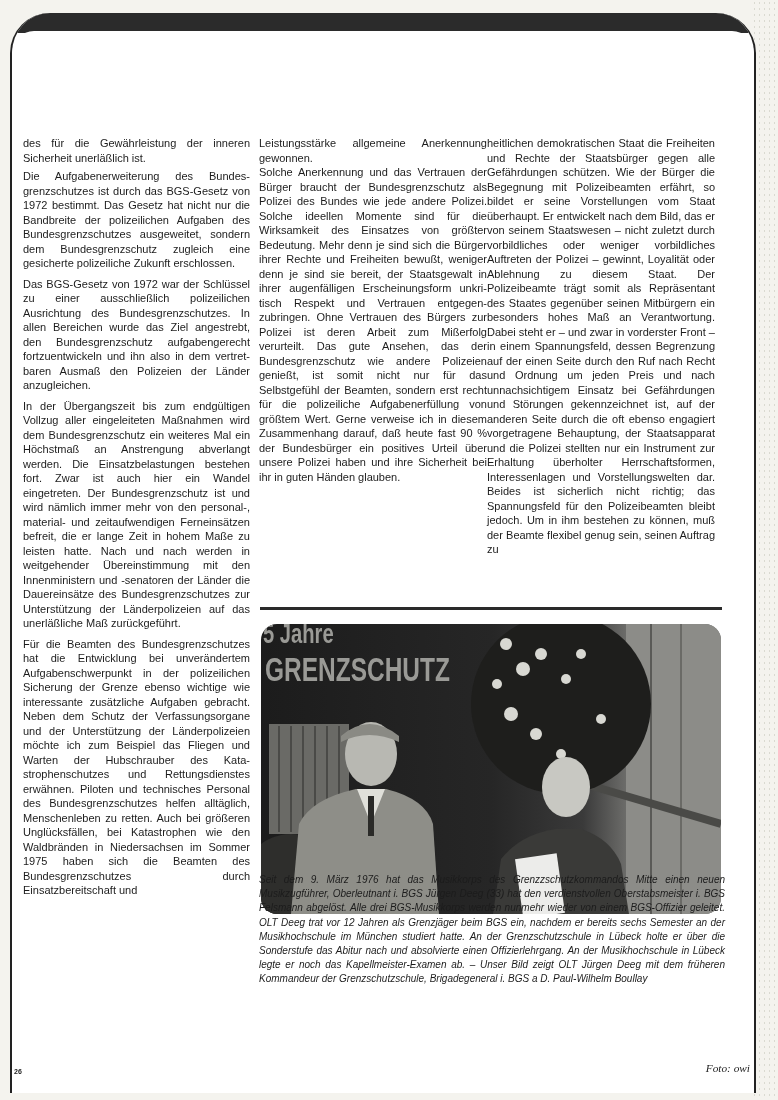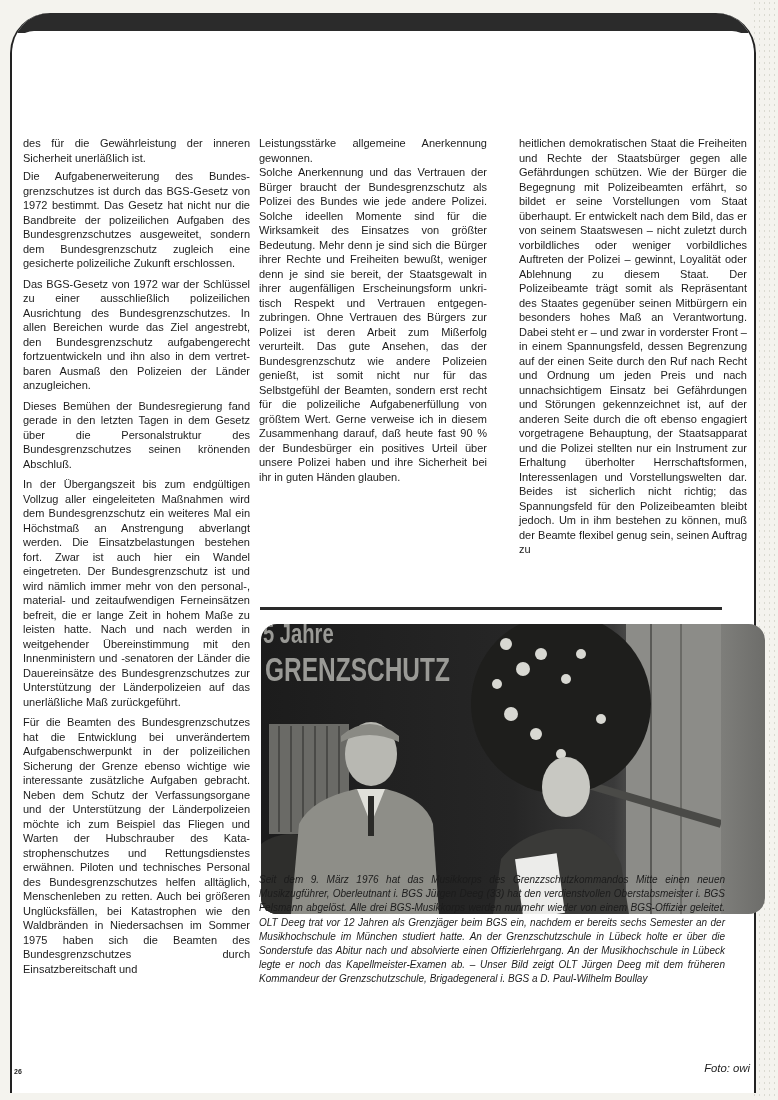--- a/index.html
+++ b/index.html
@@ -31,27 +31,27 @@
   }
   .col {
     position: absolute; top: 136px;
     font-size: 11px; line-height: 14.5px;
     text-align: justify; hyphens: manual;
   }
   .col p { margin: 0 0 6px 0; }
   .col p.tight { margin-bottom: 0; }
   .c1 { left: 23px; width: 227px; }
   .c2 { left: 259px; width: 228px; }
-  .c3 { left: 519px; width: 228px; }
+  .c3 { left: 487px; width: 228px; }
   .rule {
     position: absolute; left: 260px; top: 607px; width: 462px; height: 3px;
     background: #2a2a2a;
   }
   .photo {
-    position: absolute; left: 261px; top: 624px; width: 504px; height: 290px;
+    position: absolute; left: 261px; top: 624px; width: 460px; height: 290px;
     border-radius: 16px; overflow: hidden;
     background: linear-gradient(90deg, #1c1c1c 0%, #262626 50%, #3a3a3a 70%, #8a8a86 85%, #6d6d6a 100%);
   }
   .photo svg { position: absolute; left: 0; top: 0; }
   .banner-text {
     position: absolute; left: 4px; top: 26px;
     font-family: "Liberation Sans", sans-serif; font-weight: bold;
     color: #9a9a96; font-size: 34px; letter-spacing: 0px;
     transform: scaleX(0.72); transform-origin: left;
   }
@@ -60,42 +60,41 @@
     font-weight: bold; font-size: 28px;
     transform: scaleX(0.72); transform-origin: left;
   }
   .caption {
     position: absolute; left: 259px; top: 873px; width: 466px;
     font-style: italic; font-size: 10px; line-height: 14.2px;
     text-align: justify;
   }
   .credit {
     position: absolute; right: 28px; top: 1062px;
-    font-style: italic; font-size: 11.3px;
+    font-style: italic; font-size: 11.3px; font-family: Liberation Serif, serif;
   }
   .page-num {
     position: absolute; left: 14px; top: 1068px;
     font-size: 7px; font-weight: bold;
   }
 </style>
 </head>
 <body>
 
 <div class="speckle"></div>
 
 <div class="frame">
   <div class="top-bar"></div>
   <div class="top-inner"></div>
 </div>
 
 <div class="col c1">
   <p class="tight">des für die Gewährleistung der inneren Sicherheit unerläßlich ist.</p>
   <p style="margin-top:4px">Die Aufgabenerweiterung des Bundes­grenzschutzes ist durch das BGS-Ge­setz von 1972 bestimmt. Das Gesetz hat nicht nur die Bandbreite der polizeili­chen Aufgaben des Bundesgrenzschut­zes ausgeweitet, sondern dem Bundes­grenzschutz zugleich eine gesicherte polizeiliche Zukunft erschlossen.</p>
   <p>Das BGS-Gesetz von 1972 war der Schlüssel zu einer ausschließlich poli­zeilichen Ausrichtung des Bundes­grenzschutzes. In allen Bereichen wurde das Ziel angestrebt, den Bundes­grenzschutz aufgabengerecht fortzu­entwickeln und ihn also in dem vertret­baren Ausmaß den Polizeien der Länder anzugleichen.</p>
-  <p>Dieses Bemühen der Bundesregierung fand gerade in den letzten Tagen in dem Gesetz über die Personalstruktur des Bundesgrenzschutzes seinen krönen­den Abschluß.</p>
   <p>In der Übergangszeit bis zum endgülti­gen Vollzug aller eingeleiteten Maß­nahmen wird dem Bundesgrenzschutz ein weiteres Mal ein Höchstmaß an An­strengung abverlangt werden. Die Ein­satzbelastungen bestehen fort. Zwar ist auch hier ein Wandel eingetreten. Der Bundesgrenzschutz ist und wird näm­lich immer mehr von den personal-, ma­terial- und zeitaufwendigen Ferneinsät­zen befreit, die er lange Zeit in hohem Maße zu leisten hatte. Nach und nach werden in weitgehender Übereinstim­mung mit den Innenministern und -se­natoren der Länder die Dauereinsätze des Bundesgrenzschutzes zur Unter­stützung der Länderpolizeien auf das unerläßliche Maß zurückgeführt.</p>
   <p>Für die Beamten des Bundesgrenz­schutzes hat die Entwicklung bei unver­ändertem Aufgabenschwerpunkt in der polizeilichen Sicherung der Grenze ebenso wichtige wie interessante zu­sätzliche Aufgaben gebracht. Neben dem Schutz der Verfassungsorgane und der Unterstützung der Länderpolizeien möchte ich zum Beispiel das Fliegen und Warten der Hubschrauber des Kata­strophenschutzes und Rettungsdien­stes erwähnen. Piloten und technisches Personal des Bundesgrenzschutzes hel­fen alltäglich, Menschenleben zu retten. Auch bei größeren Unglücksfällen, bei Katastrophen wie den Waldbränden in Niedersachsen im Sommer 1975 haben sich die Beamten des Bundesgrenz­schutzes durch Einsatzbereitschaft und</p>
 </div>
 
 <div class="col c2">
   <p class="tight">Leistungsstärke allgemeine Anerken­nung gewonnen.</p>
   <p class="tight">Solche Anerkennung und das Vertrauen der Bürger braucht der Bundesgrenz­schutz als Polizei des Bundes wie jede andere Polizei. Solche ideellen Mo­mente sind für die Wirksamkeit des Ein­satzes von größter Bedeutung. Mehr denn je sind sich die Bürger ihrer Rechte und Freiheiten bewußt, weniger denn je sind sie bereit, der Staatsgewalt in ihrer augenfälligen Erscheinungsform unkri­tisch Respekt und Vertrauen entgegen­zubringen. Ohne Vertrauen des Bürgers zur Polizei ist deren Arbeit zum Mißer­folg verurteilt. Das gute Ansehen, das der Bundesgrenzschutz wie andere Po­lizeien genießt, ist somit nicht nur für das Selbstgefühl der Beamten, sondern erst recht für die polizeiliche Aufgaben­erfüllung von größtem Wert. Gerne ver­weise ich in diesem Zusammenhang darauf, daß heute fast 90 % der Bundes­bürger ein positives Urteil über unsere Polizei haben und ihre Sicherheit bei ihr in guten Händen glauben.</p>
 </div>
 
 <div class="col c3">

